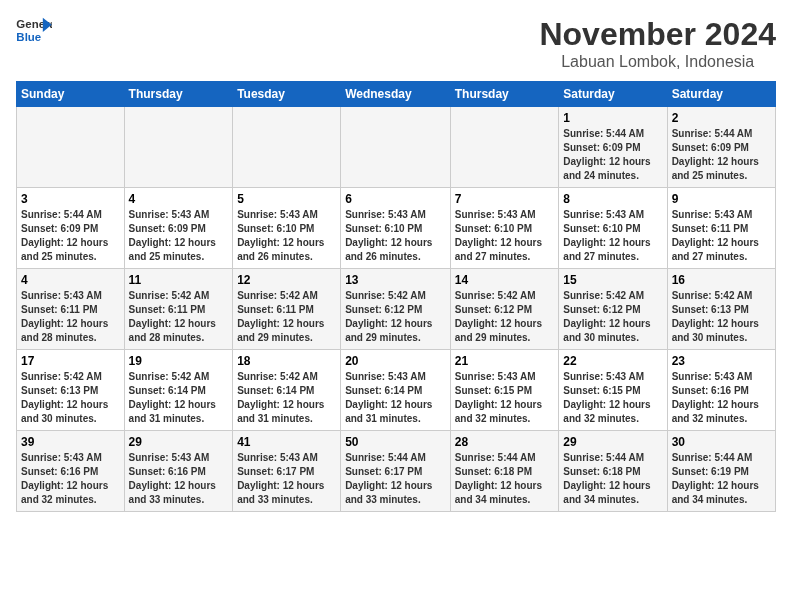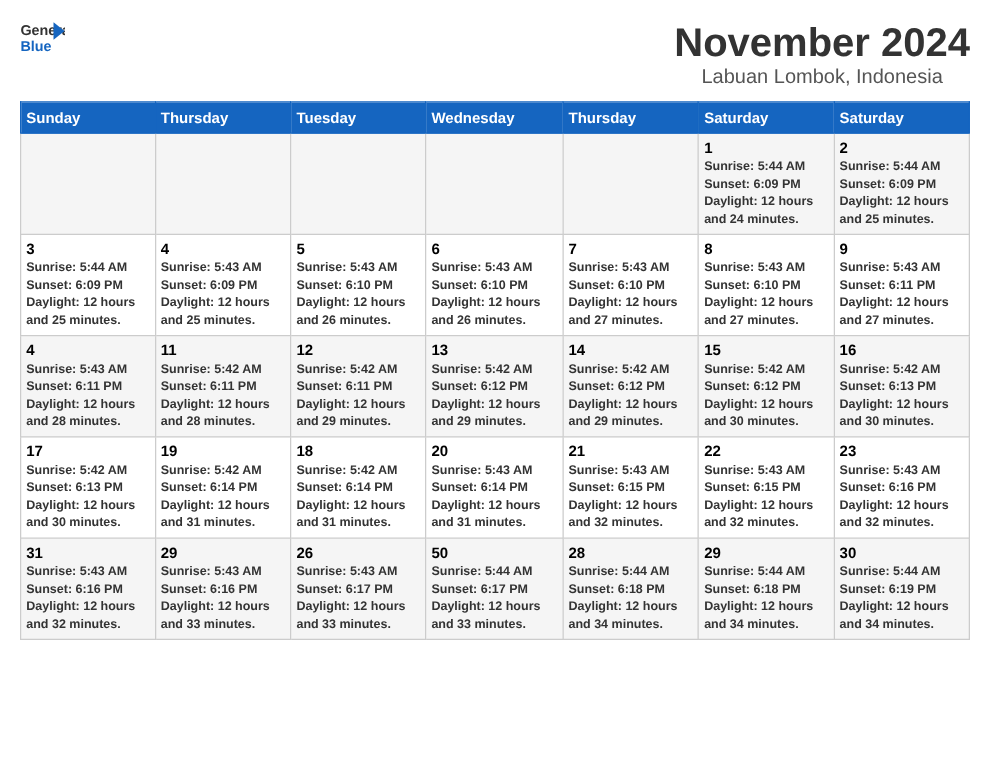--- a/index.html
+++ b/index.html
@@ -252,33 +252,33 @@
         </td>
         <td>
           <div class="day-num">23</div>
           <div class="day-info" style="white-space: pre-line;">Sunrise: 5:43 AM
 Sunset: 6:16 PM
 Daylight: 12 hours and 32 minutes.</div>
         </td>
       </tr>
       <tr>
         <td>
-          <div class="day-num">31</div>
+          <div class="day-num">39</div>
           <div class="day-info" style="white-space: pre-line;">Sunrise: 5:43 AM
 Sunset: 6:16 PM
 Daylight: 12 hours and 32 minutes.</div>
         </td>
         <td>
           <div class="day-num">29</div>
           <div class="day-info" style="white-space: pre-line;">Sunrise: 5:43 AM
 Sunset: 6:16 PM
 Daylight: 12 hours and 33 minutes.</div>
         </td>
         <td>
-          <div class="day-num">26</div>
+          <div class="day-num">41</div>
           <div class="day-info" style="white-space: pre-line;">Sunrise: 5:43 AM
 Sunset: 6:17 PM
 Daylight: 12 hours and 33 minutes.</div>
         </td>
         <td>
           <div class="day-num">50</div>
           <div class="day-info" style="white-space: pre-line;">Sunrise: 5:44 AM
 Sunset: 6:17 PM
 Daylight: 12 hours and 33 minutes.</div>
         </td>

